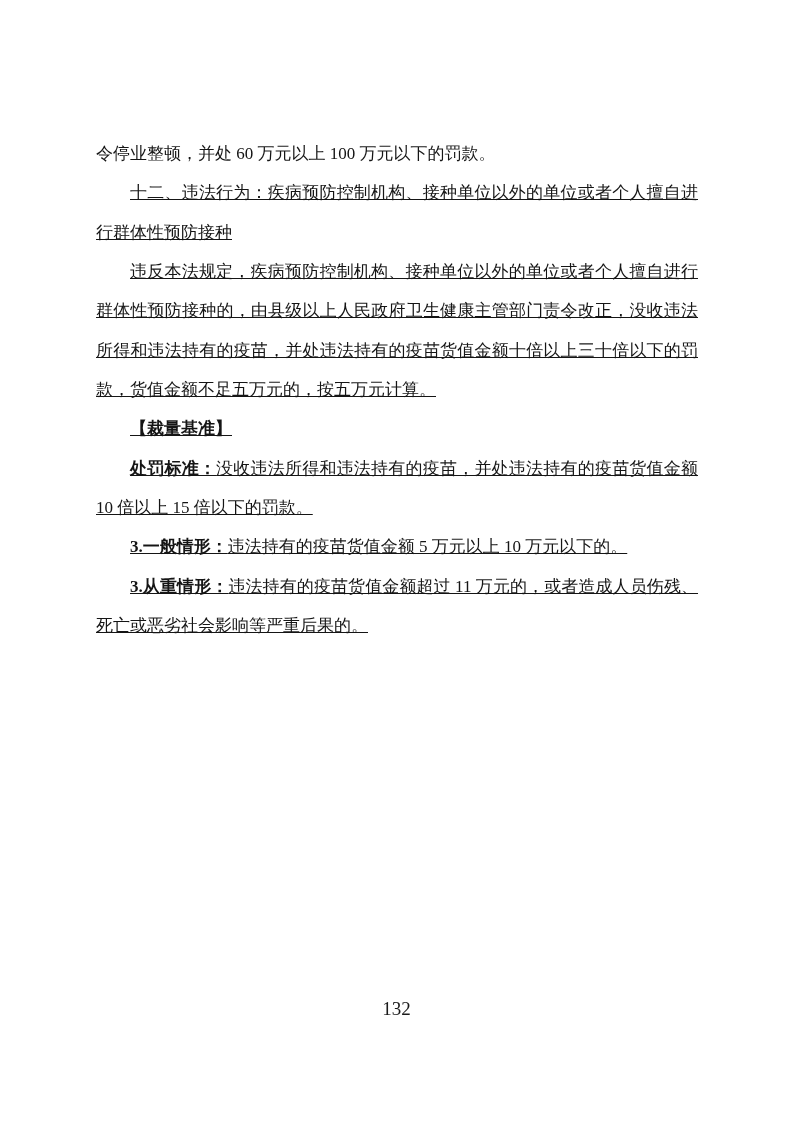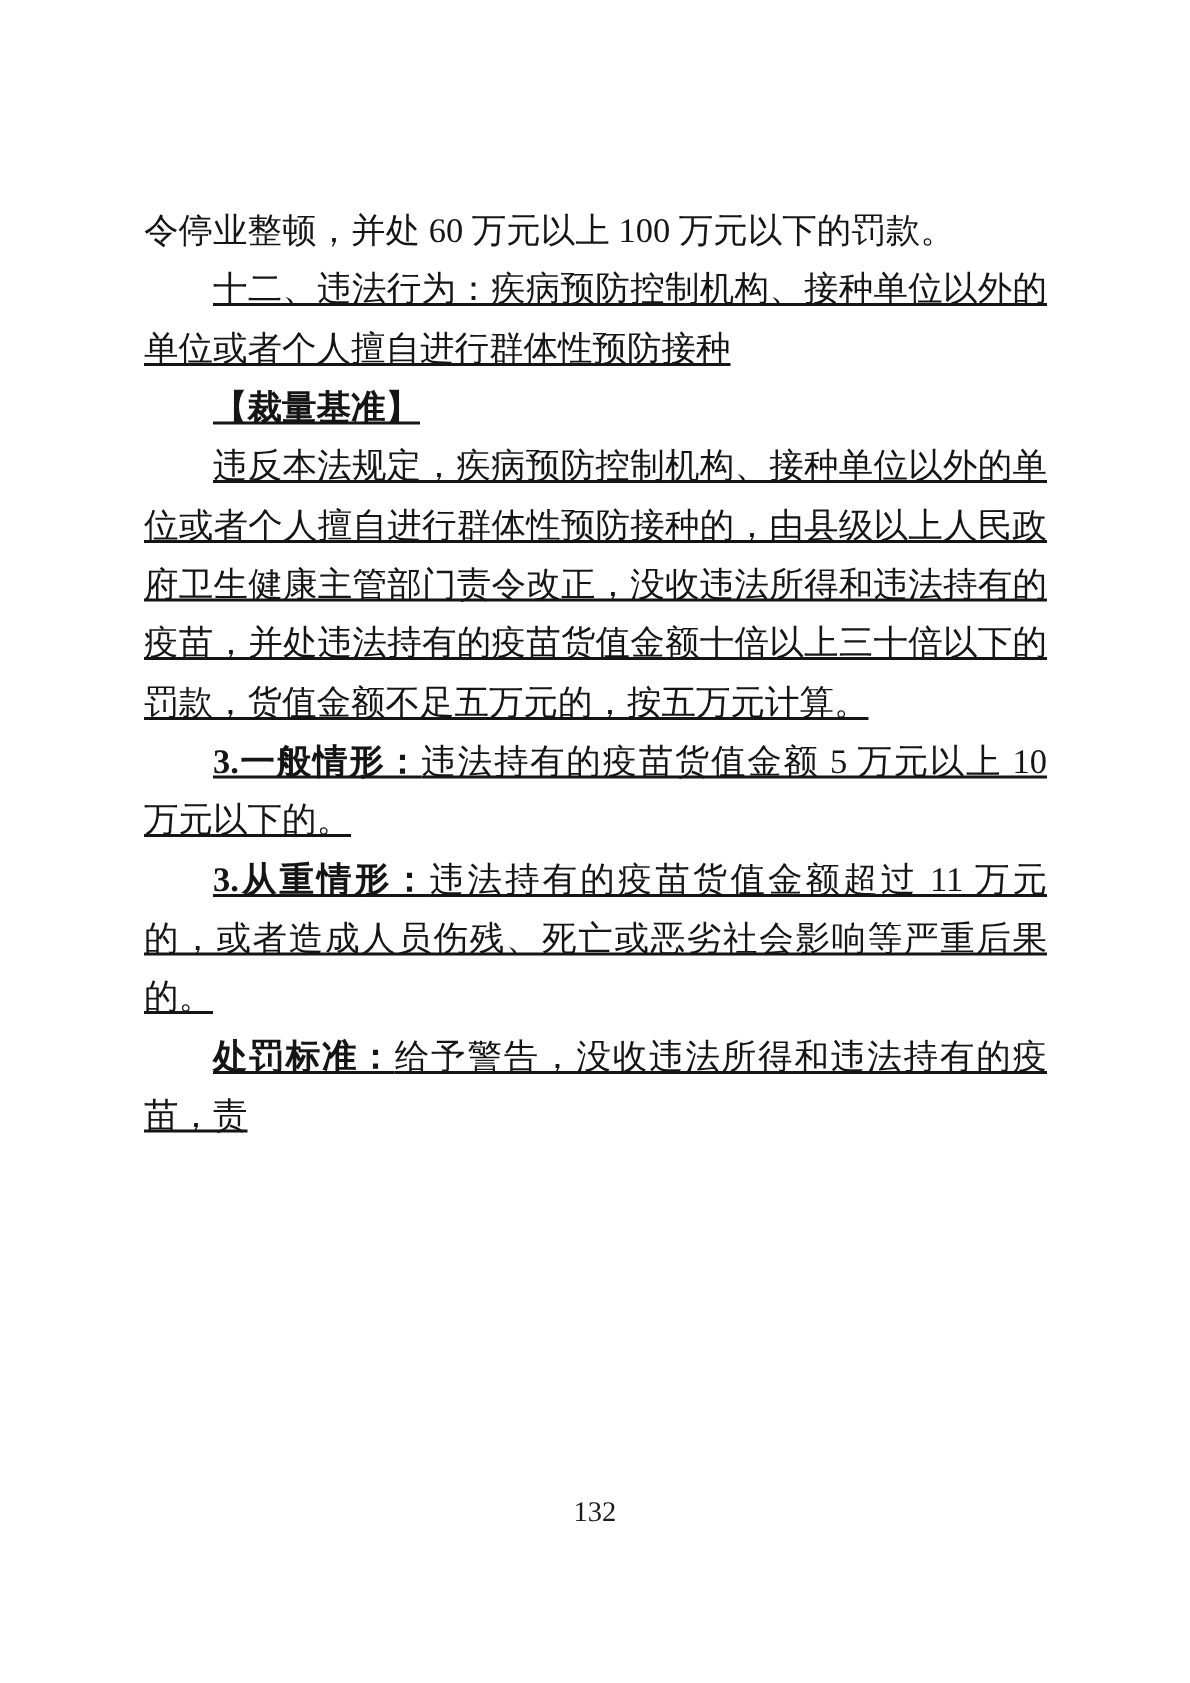--- a/index.html
+++ b/index.html
@@ -14,21 +14,21 @@
     background: #ffffff;
     overflow: hidden;
     font-family: "Liberation Serif", "DejaVu Serif", serif;
     color: #151515;
   }
   .content {
     position: absolute;
     left: 96px;
     top: 134px;
     width: 602px;
-    font-size: 23px;
+    font-size: 17px;
     line-height: 39.35px;
     text-align: justify;
     text-justify: inter-ideograph;
   }
   .para {
     margin: 0;
     padding: 0;
   }
   .para.indent {
     text-indent: 2em;
@@ -49,22 +49,22 @@
   }
 </style>
 </head>
 <body>
 
 <div class="page">
   <div class="content">
 
   <div class="para"><span class="seg">令停业整顿，并处 60 万元以上 100 万元以下的罚款。</span></div>
       <div class="para indent"><span class="seg">十二、违法行为：疾病预防控制机构、接种单位以外的单位或者个人擅自进行群体性预防接种</span></div>
+      <div class="para indent"><span class="seg">违反本法规定，疾病预防控制机构、接种单位以外的单位或者个人擅自进行群体性预防接种的，由县级以上人民政府卫生健康主管部门责令改正，没收违法所得和违法持有的疫苗，并处违法持有的疫苗货值金额十倍以上三十倍以下的罚款，货值金额不足五万元的，按五万元计算。</span></div>
       <div class="para indent"><span class="seg bold">【裁量基准】</span></div>
-      <div class="para indent"><span class="seg">违反本法规定，疾病预防控制机构、接种单位以外的单位或者个人擅自进行群体性预防接种的，由县级以上人民政府卫生健康主管部门责令改正，没收违法所得和违法持有的疫苗，并处违法持有的疫苗货值金额十倍以上三十倍以下的罚款，货值金额不足五万元的，按五万元计算。</span></div>
+      <div class="para indent"><span class="seg bold">处罚标准：</span><span class="seg">没收违法所得和违法持有的疫苗，并处违法持有的疫苗货值金额 10 倍以上 15 倍以下的罚款。</span></div>
       <div class="para indent"><span class="seg bold">3.一般情形：</span><span class="seg">违法持有的疫苗货值金额 5 万元以上 10 万元以下的。</span></div>
       <div class="para indent"><span class="seg bold">3.从重情形：</span><span class="seg">违法持有的疫苗货值金额超过 11 万元的，或者造成人员伤残、死亡或恶劣社会影响等严重后果的。</span></div>
-      <div class="para indent"><span class="seg bold">处罚标准：</span><span class="seg">给予警告，没收违法所得和违法持有的疫苗，责</span></div>
     </div>
   <div class="footer">
     <span>132</span>
   </div>
 </div>
 
 </body></html>

